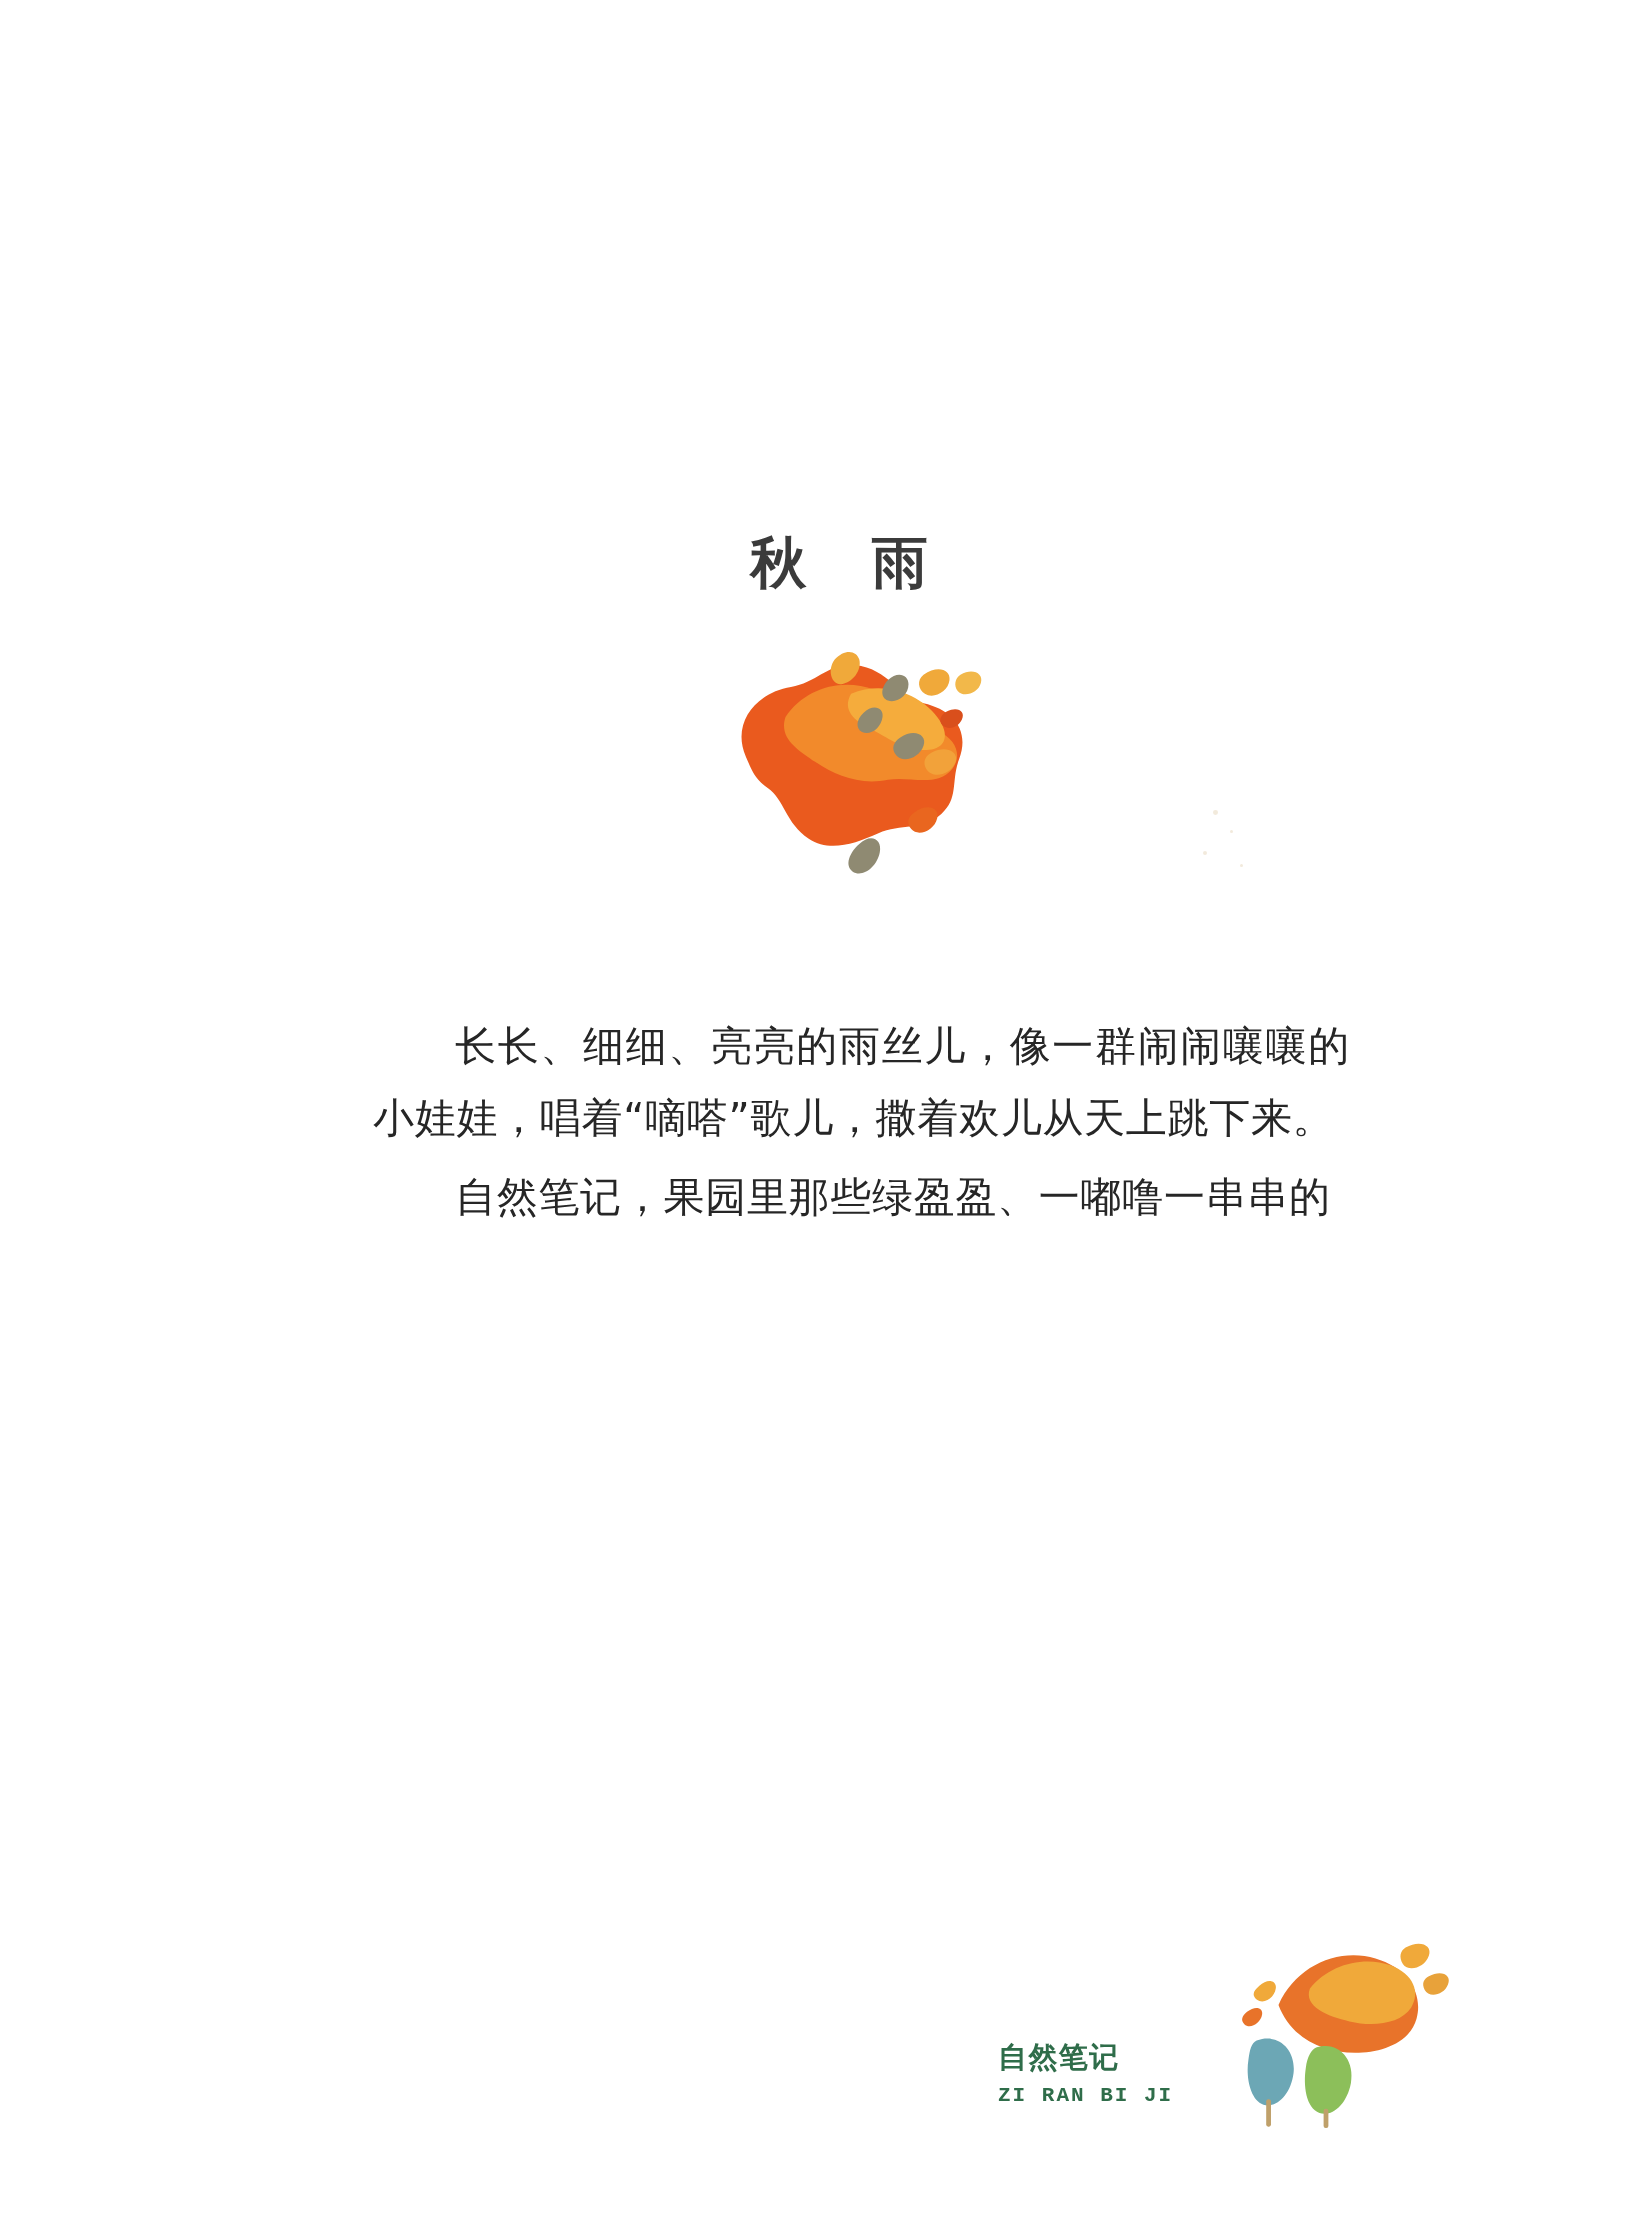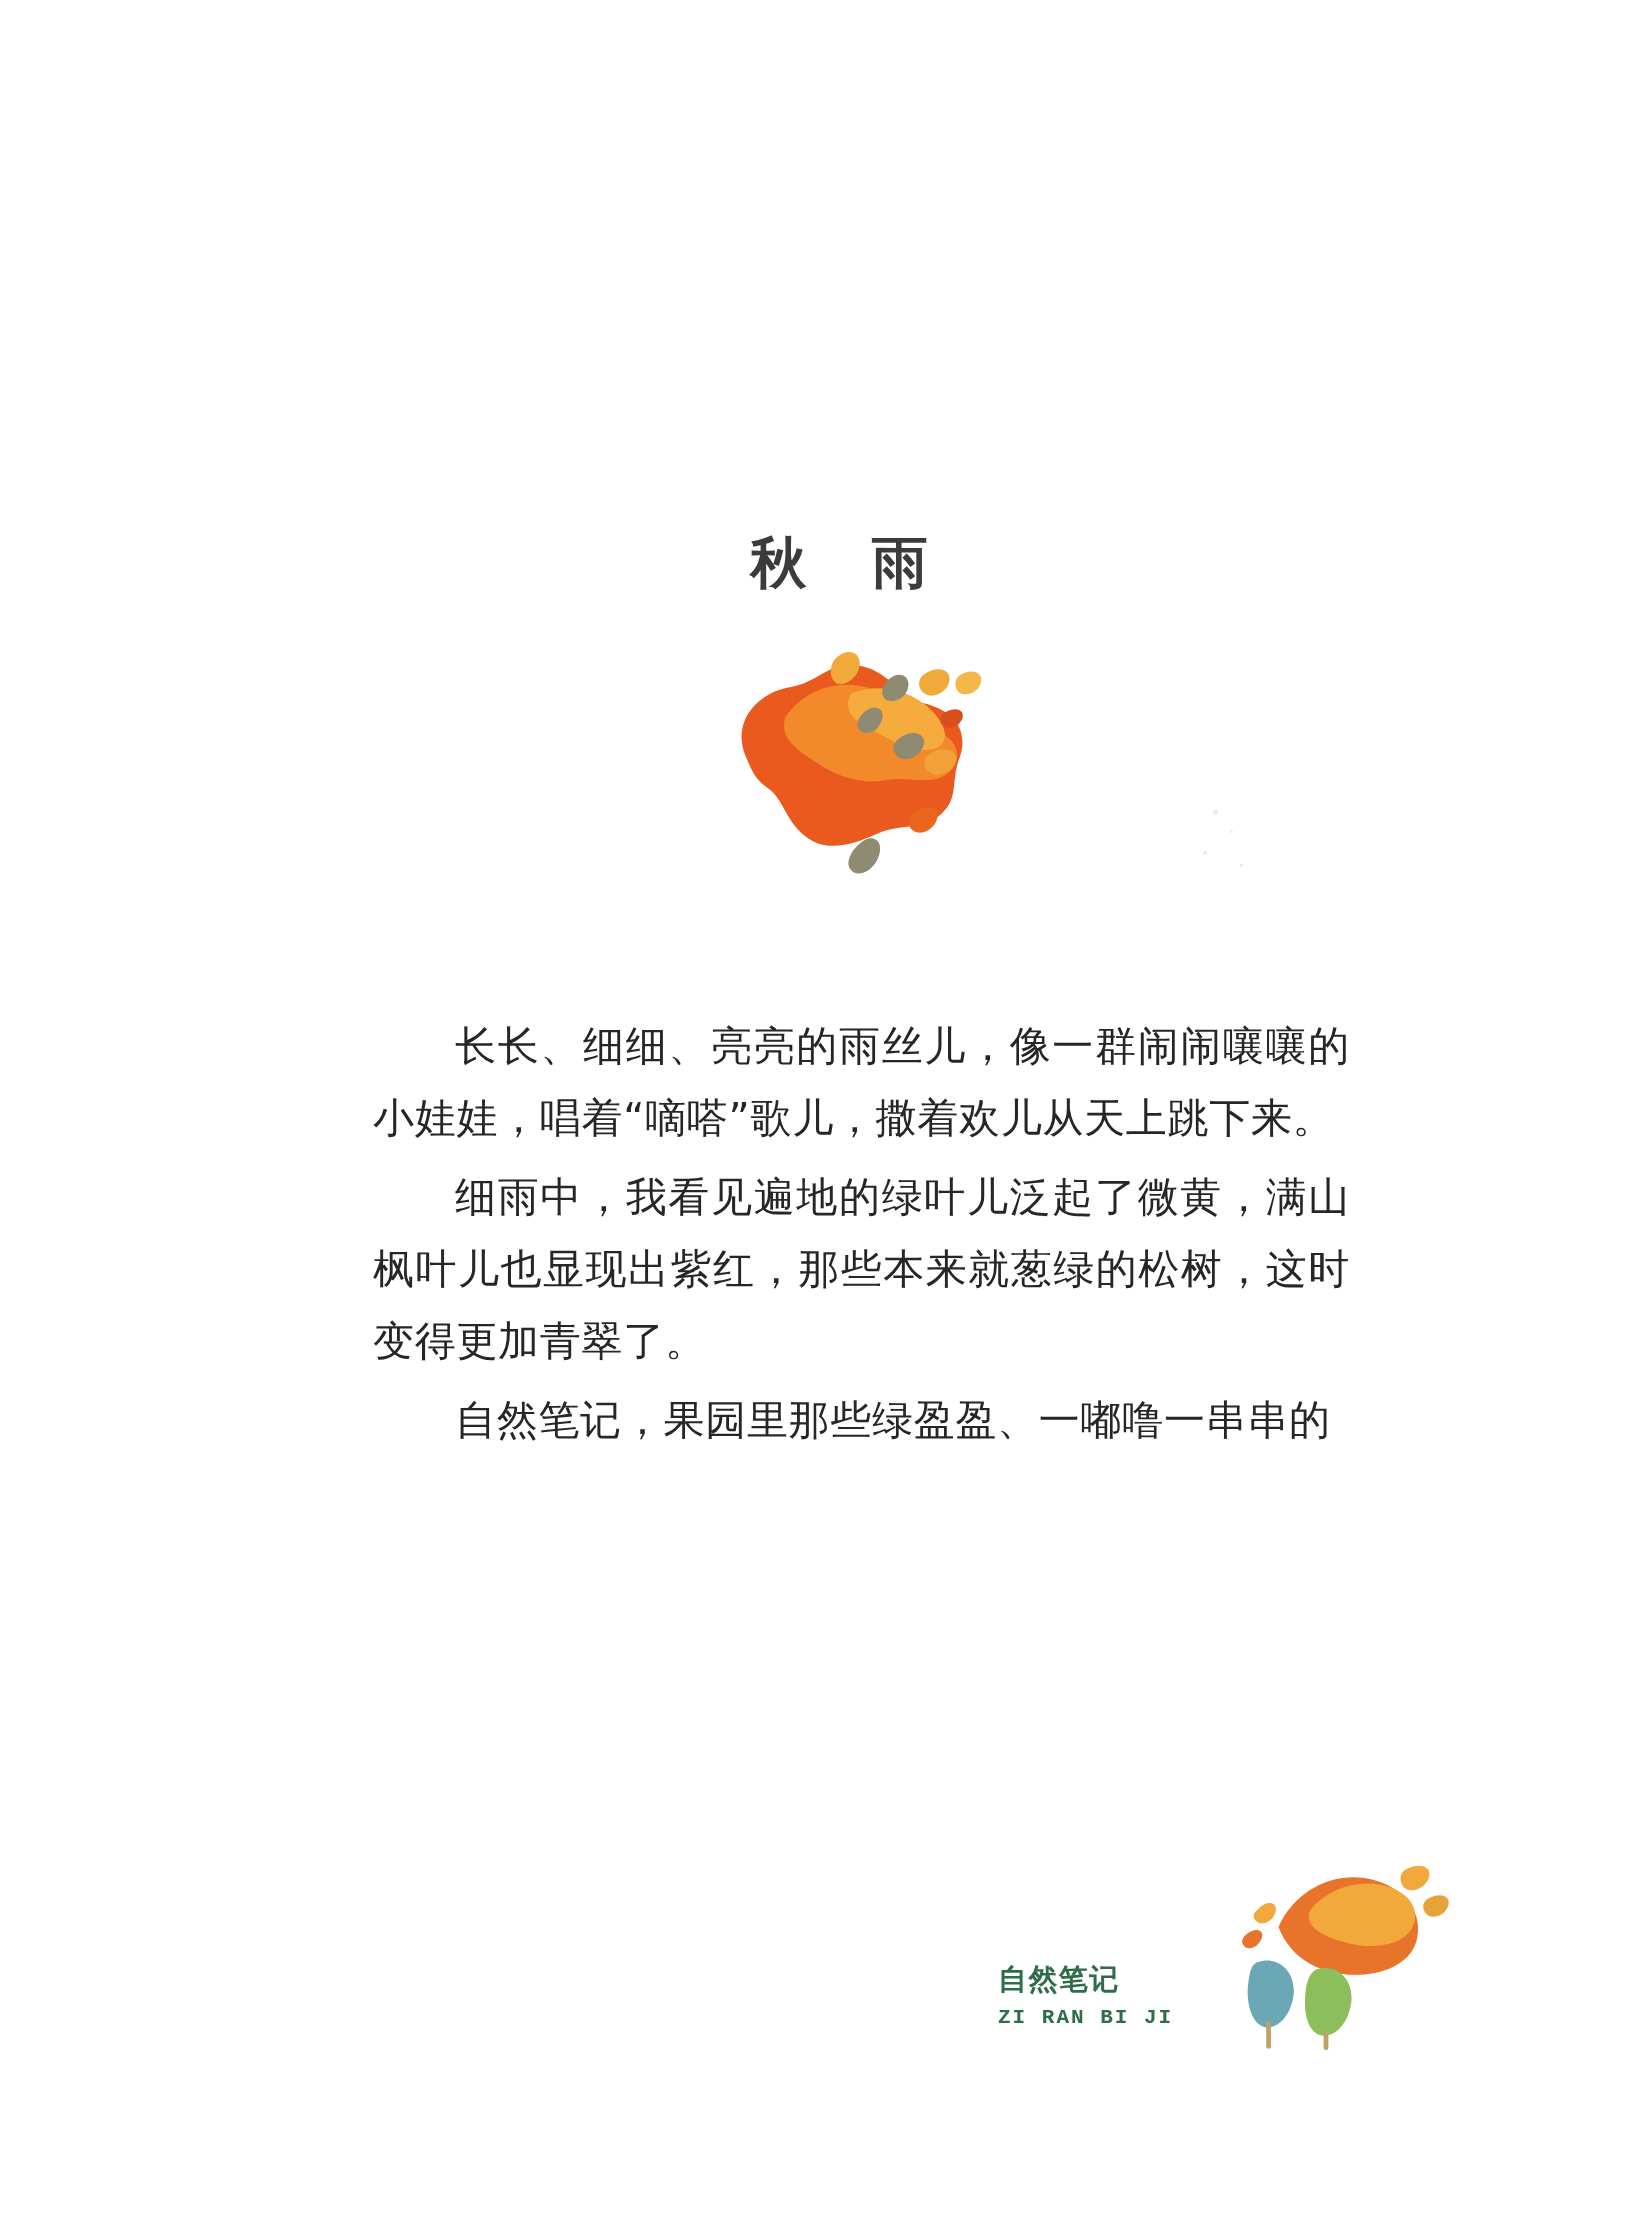--- a/index.html
+++ b/index.html
@@ -61,21 +61,21 @@
     letter-spacing: 0.7px;
     margin: 0 0 6.8px 0;
     text-align: justify;
     text-justify: inter-character;
   }
 
   
   .footer {
     position: absolute;
     left: 998px;
-    top: 1900px;
+    top: 1978px;
     width: 506px;
     height: 164px;
   }
   .footer-illo {
     position: absolute;
     left: 178px;
     top: -55px;
     width: 287px;
     height: 205px;
   }
@@ -145,21 +145,20 @@
     </svg>
   </div>
 
   <div class="speck" style="left:1213px;top:810px;width:4.8px;height:4.8px;"></div>
   <div class="speck" style="left:1230px;top:830px;width:3.4px;height:3.4px;"></div>
   <div class="speck" style="left:1203px;top:851px;width:4.1px;height:4.1px;"></div>
   <div class="speck" style="left:1240px;top:864px;width:3.4px;height:3.4px;"></div>
 
   <div class="body-text">
     <p class="para">长长、细细、亮亮的雨丝儿，像一群闹闹嚷嚷的小娃娃，唱着“嘀嗒”歌儿，撒着欢儿从天上跳下来。</p>
-    <p class="para">细雨中，我看见遍地的绿叶儿泛起了微黄，满山枫叶儿也显现出紫红，那些本来就葱绿的松树，这时变得更加青翠了。</p>
     <p class="para">自然笔记，果园里那些绿盈盈、一嘟噜一串串的</p>
   </div>
 
   <div class="footer">
     <div class="footer-illo">
       <svg viewBox="0 0 420 300" xmlns="http://www.w3.org/2000/svg">
 
         <path d="M150 120 C176 62 238 36 292 52 C340 66 362 104 352 140
                  C342 176 300 190 262 190 C214 190 168 168 150 120 Z" fill="#e8732a"></path>
         <path d="M196 96 C224 60 276 48 314 62 C348 75 358 102 344 124

